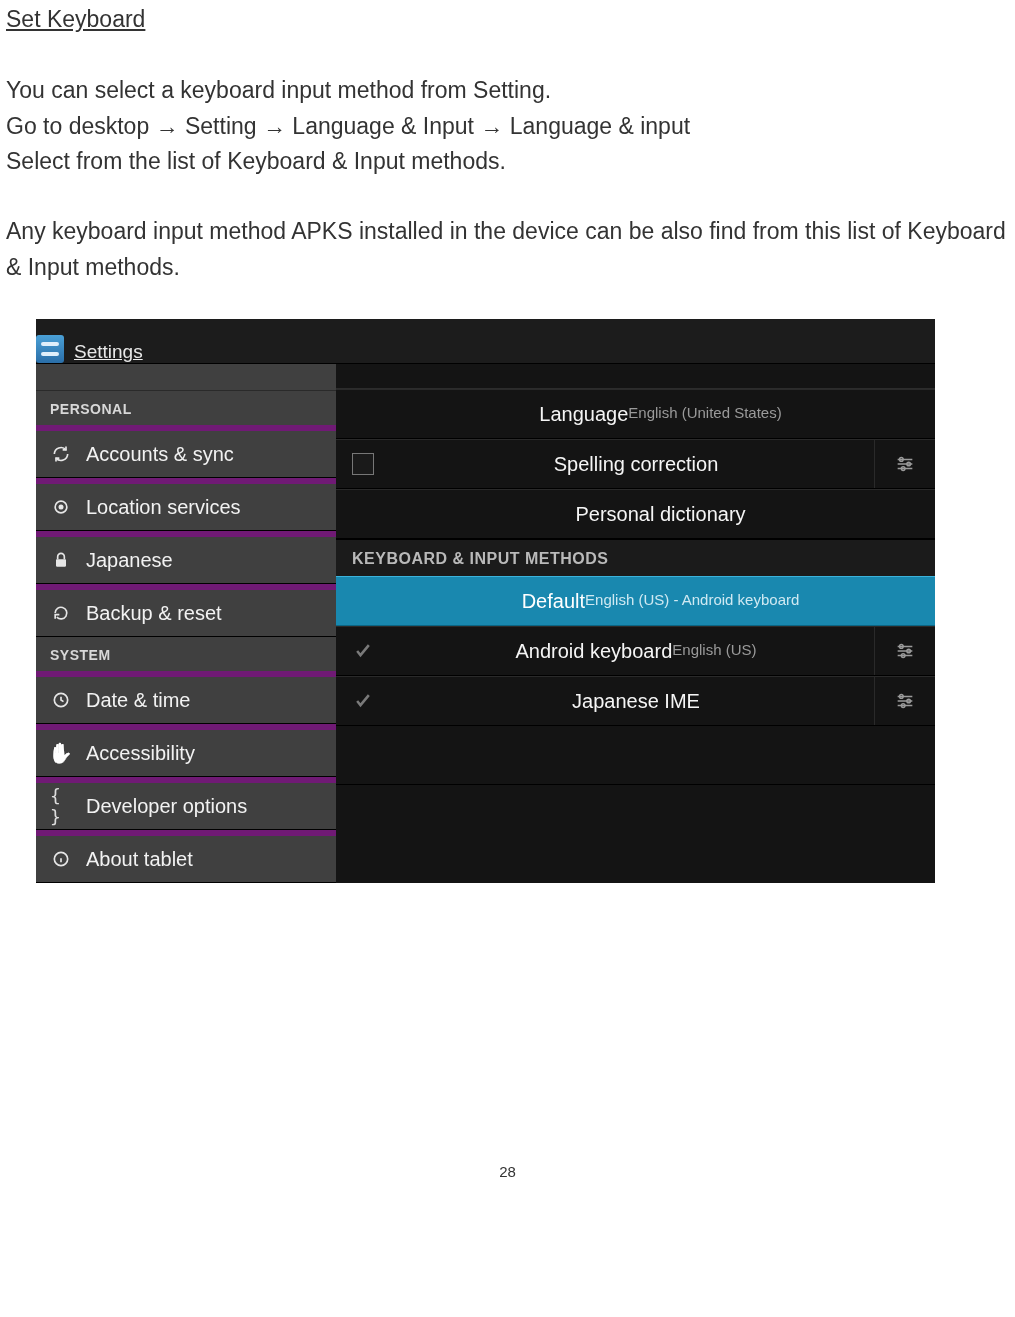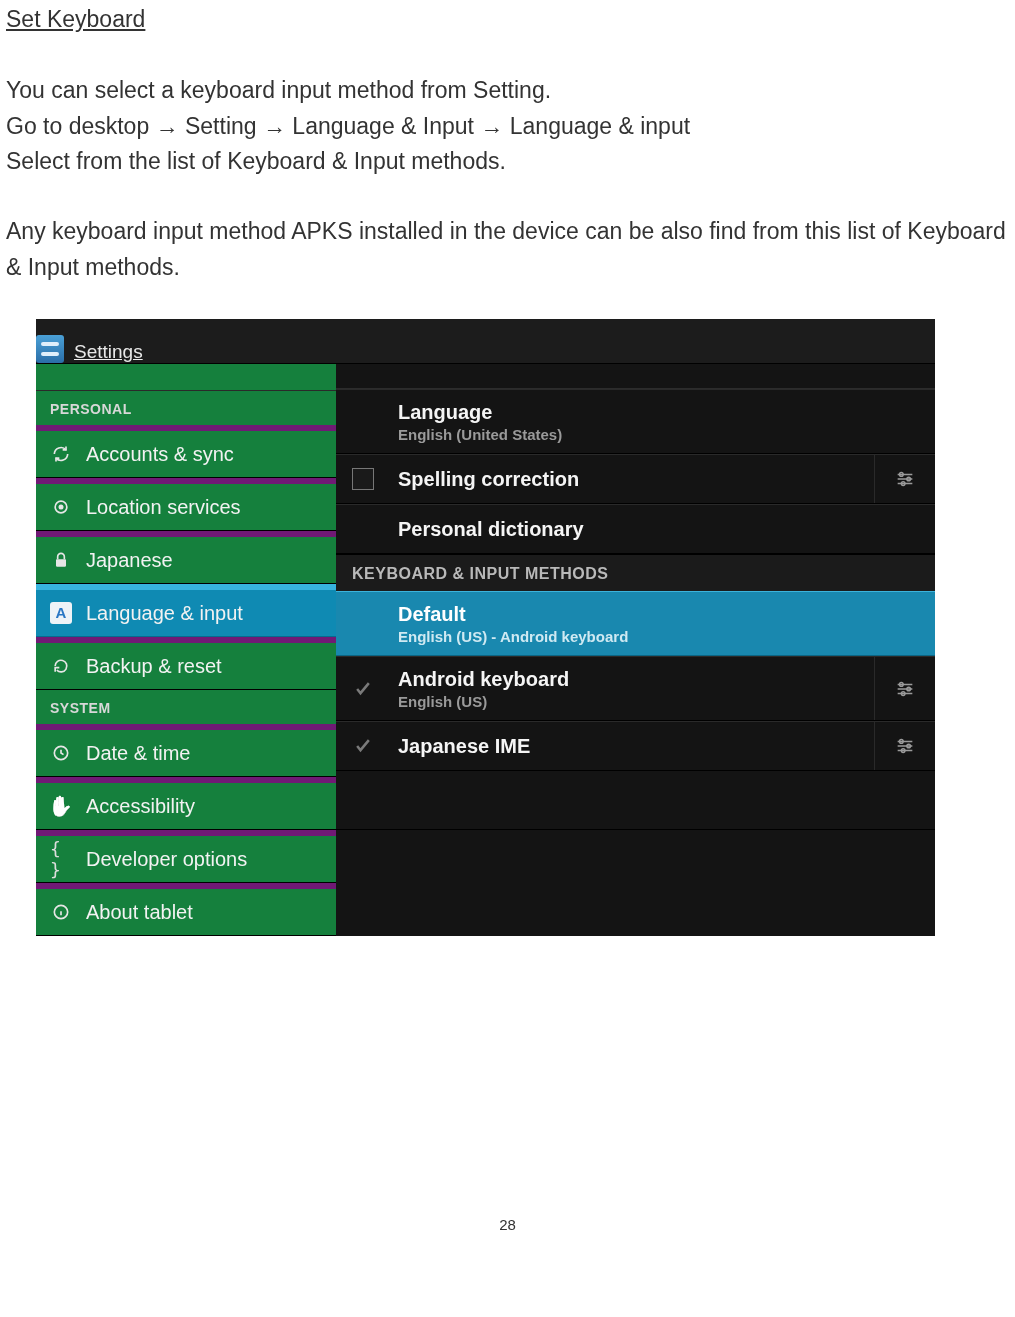--- a/index.html
+++ b/index.html
@@ -70,21 +70,21 @@
   .app-icon::after  { bottom: 7px; }
   .titlebar-text {
     font-size: 19px;
     color: #e8e8e8;
   }
   .body-row {
     display: flex;
   }
   .sidebar {
     width: 300px;
-    background: #15803d;
+    background: #404040;
     padding-top: 4px;
     flex: none;
   }
   .sb-partial {
     height: 22px;
     border-bottom: 1px solid #2a2a2a;
   }
   .sb-header {
     font-size: 14px;
     font-weight: bold;
@@ -177,23 +177,22 @@
     border: 1.5px solid #777;
     box-sizing: border-box;
     background: #1a1a1a;
   }
   .dt-check.mark { color: #777; }
   .dt-check.mark svg { width: 20px; height: 20px; }
   .dt-check.mark svg path { fill: none; stroke: #7a7a7a; stroke-width: 3; }
   .dt-texts {
     flex: 1;
     display: flex;
-    flex-direction: column;
+    flex-direction: row;
     justify-content: center;
-    font-weight: bold;
   }
   .dt-title { font-size: 20px; color: #f5f5f5; line-height: 1.2; }
   .dt-row.selected .dt-title { color: #fff; }
   .dt-sub { font-size: 15px; color: #9a9a9a; margin-top: 2px; }
   .dt-row.selected .dt-sub { color: #cfe9f2; }
   .dt-sechead {
     font-size: 16px;
     font-weight: bold;
     letter-spacing: .5px;
     color: #b9b9b9;
@@ -267,26 +266,20 @@
         <div class="sb-item">
           <span class="sb-icon">
             <svg viewBox="0 0 24 24">
                 <rect x="6" y="11" width="12" height="9" rx="1" style="fill:#e6e6e6;stroke:none"></rect>
                 <path d="M8 11V8a4 4 0 0 1 8 0v3"></path>
               </svg>
           </span>
           <span>Japanese</span>
         </div>
 
-        <div class="sb-item selected">
-          <span class="sb-icon">
-              <span class="lang-icon"></span>
-            </span>
-          <span>Language &amp; input</span>
-        </div>
 
         <div class="sb-item">
           <span class="sb-icon">
             <svg viewBox="0 0 24 24">
                 <path d="M5 12a7 7 0 1 1 2 5"></path>
                 <path d="M5 19v-5h5"></path>
               </svg>
           </span>
           <span>Backup &amp; reset</span>
         </div>

